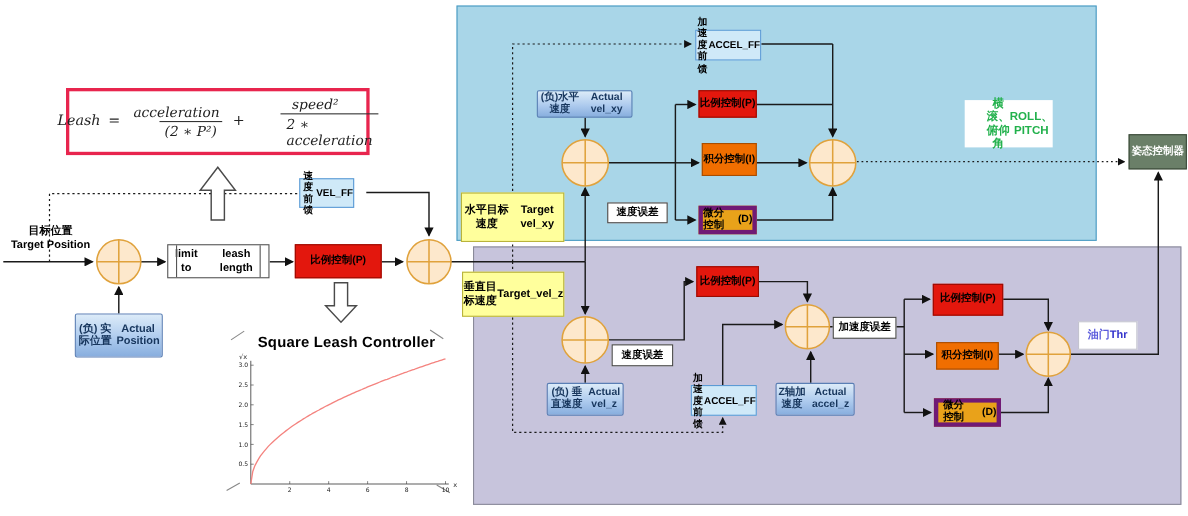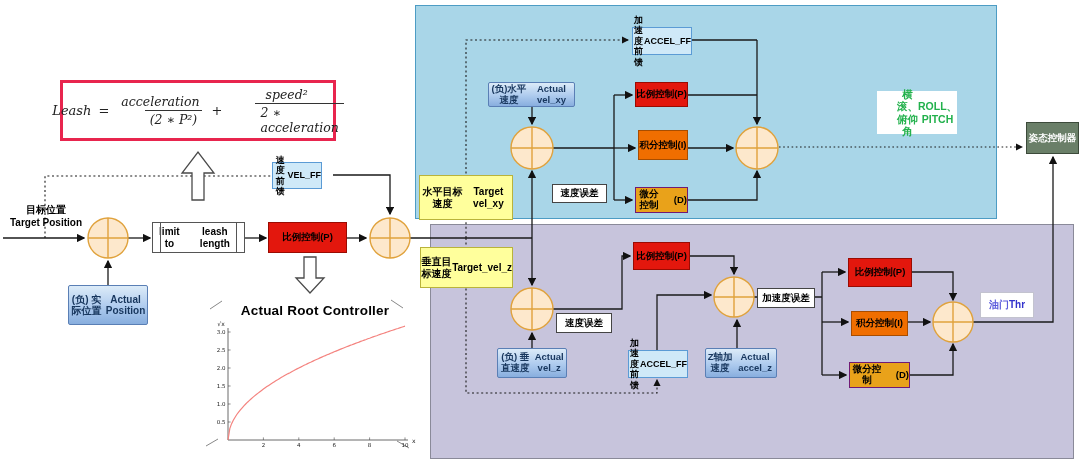--- a/index.html
+++ b/index.html
@@ -11,21 +11,21 @@
   .dash{stroke-dasharray:2 2.6;stroke-width:1.1;}
   .dots{stroke-dasharray:1.6 2.6;stroke-width:1.1;}
   .holl{fill:#ffffff;stroke:#4a4a4a;stroke-width:1.3;}
   .decor{stroke:#888;stroke-width:1;fill:none;}
   .tick{font-size:5.5px;fill:#222;}
   .axl{font-size:6px;}
   .bx{display:flex;flex-direction:row;align-items:center;justify-content:center;
       text-align:center;font-weight:bold;box-sizing:border-box;line-height:1.15;}
   .bx-red{background:#e3170d;border:1px solid #9a0b02;color:#000;font-size:9.5px;}
   .bx-i{background:#f06e00;border:1px solid #a84d00;color:#000;font-size:9.5px;}
-  .bx-d{background:#e9a21a;border:1px solid #701a75;color:#000;font-size:9.5px;gap:12px;}
+  .bx-d{background:#e9a21a;border:4px solid #701a75;color:#000;font-size:9.5px;gap:12px;}
   .bx-grad{background:linear-gradient(180deg,#dcebf8 0%,#aecbee 55%,#88aede 100%);
       border:1px solid #5a7fb5;color:#17365d;font-size:9.5px;border-radius:2px;}
   .bx-cyan{background:#cfe9f8;border:1.5px solid #5b9bd5;color:#000;font-size:9.5px;}
   .bx-yel{background:#ffff9c;border:1px solid #b9b33b;color:#000;font-size:10px;}
   .bx-lbl{background:#fff;border:1px solid #444;color:#000;font-size:9.5px;margin-top:31px;}
   .bx-att{background:#6a7f68;border:1px solid #3c4a3a;color:#fff;font-size:9.5px;}
   .bx-thr{background:#fff;border:1px solid #c3c3cf;font-size:10px;}
   .thr-zh{color:#5b5bdc;} .thr-en{color:#3333cc;}
   .panel-blue{background:#a9d6e8;border:1.5px solid #4d9cc4;}
   .panel-purple{background:#c7c4dc;border:1px solid #8a8a99;}
@@ -193,21 +193,21 @@
   <div class="abs bx bx-red" style="left:268px;top:222px;width:79px;height:31px;">
     <div>比例控制</div>
     <div>(P)</div>
   </div>
 
   <div class="abs bx bx-cyan" style="left:272px;top:162px;width:50px;height:27px;font-size:9px;">
     <div>速度前馈</div>
     <div>VEL_FF</div>
   </div>
 
-  <div class="abs sqrt-title" style="left:215px;top:303px;width:200px;">Actual Root Controller</div>
+  <div class="abs sqrt-title" style="left:215px;top:303px;width:200px;">Square Leash Controller</div>
 
   <div class="abs bx bx-cyan" style="left:632px;top:27px;width:60px;height:28px;font-size:9px;">
     <div>加速度前馈</div>
     <div>ACCEL_FF</div>
   </div>
 
   <div class="abs bx bx-grad" style="left:488px;top:82px;width:87px;height:25px;">
     <div>(负)水平速度</div>
     <div>Actual vel_xy</div>
   </div>

